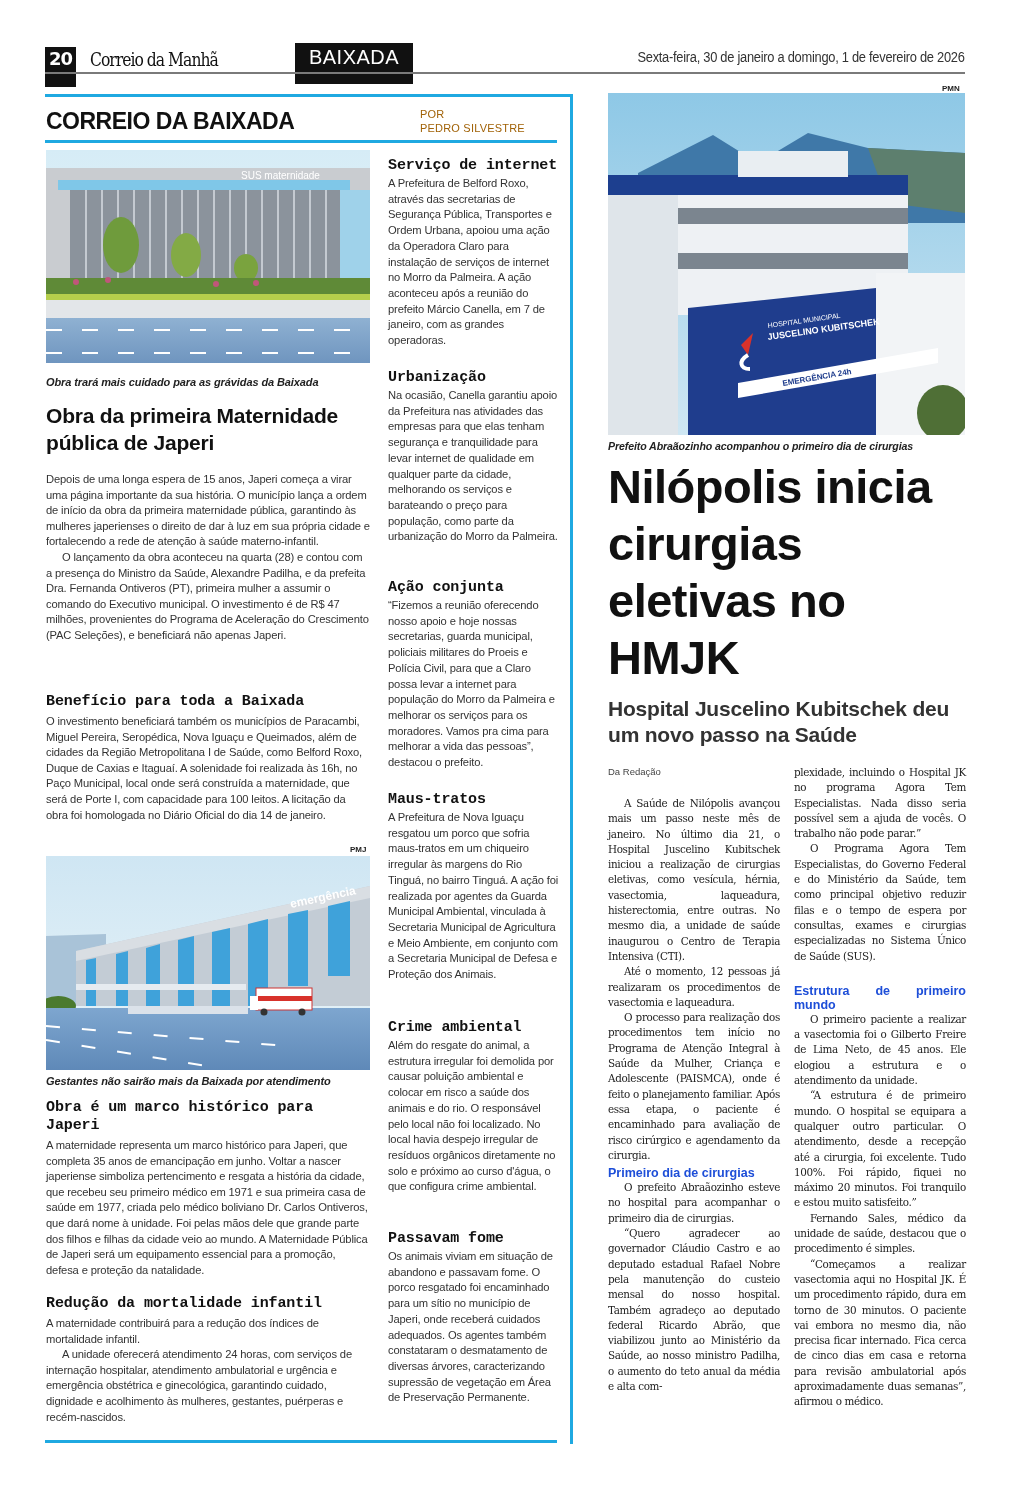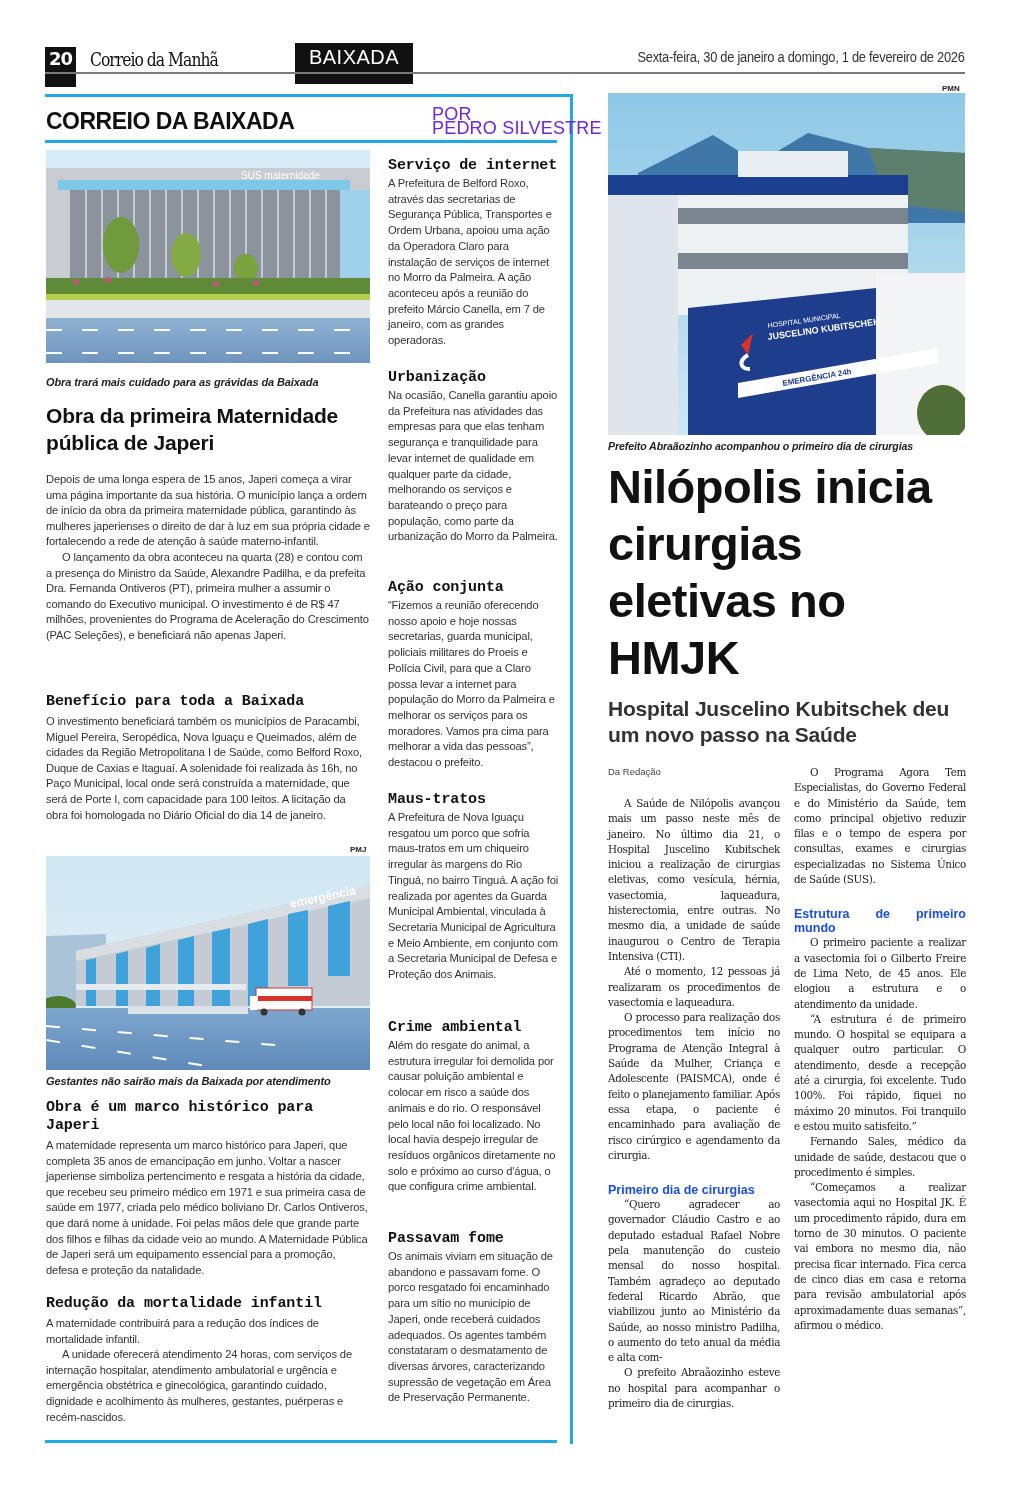--- a/index.html
+++ b/index.html
@@ -19,22 +19,22 @@
     letter-spacing: -0.3px; transform: scaleX(0.92); transform-origin: right center; white-space: nowrap; }
 
   
   .frame-top { position: absolute; left: 45px; top: 94px; width: 528px; height: 3px; background: #1fa9e1; }
   .frame-right { position: absolute; left: 570px; top: 94px; width: 3px; height: 1350px; background: #1fa9e1; }
   .title-rule { position: absolute; left: 45px; top: 140px; width: 512px; height: 3px; background: #1fa9e1; }
   .bottom-rule { position: absolute; left: 45px; top: 1440px; width: 512px; height: 3px; background: #1fa9e1; }
 
   .column-title { position: absolute; left: 46px; top: 104px; font-family: "Liberation Sans", sans-serif; font-weight: bold;
     font-size: 23px; line-height: 34px; letter-spacing: -0.5px; color: #111; }
-  .byline { position: absolute; left: 420px; top: 107px; font-family: "Liberation Sans", sans-serif; font-size: 18px;
-    line-height: 14px; color: #6d28d9; letter-spacing: 0.2px; margin-left: 12px; }
+  .byline { position: absolute; left: 420px; top: 107px; font-family: "Liberation Sans", sans-serif; font-size: 11px;
+    line-height: 14px; color: #a16207; letter-spacing: 0.2px; }
 
   
   .credit { position: absolute; font-family: "Liberation Sans", sans-serif; font-size: 8px; font-weight: bold; color: #222; }
   .photo { position: absolute; overflow: hidden; }
   .caption { position: absolute; font-family: "Liberation Sans", sans-serif; font-style: italic; font-weight: bold; font-size: 11px;
     color: #222; white-space: nowrap; letter-spacing: -0.1px; }
 
   
   .lcol { position: absolute; left: 46px; width: 324px; }
   .art-title { font-family: "Liberation Sans", sans-serif; font-size: 21px; line-height: 27px; color: #111; letter-spacing: -0.2px; }
@@ -284,25 +284,26 @@
 <div class="caption" style="left:608px; top:440px; font-size:10.6px;text-align:right;">Prefeito Abraãozinho acompanhou o primeiro dia de cirurgias</div>
 
 <h1 class="headline">Nilópolis inicia cirurgias eletivas no HMJK</h1>
 <h2 class="deck">Hospital Juscelino Kubitschek deu um novo passo na Saúde</h2>
 <div class="author">Da Redação</div>
 
 <div class="scol" style="left:608px; top:796px;">
   <p>A Saúde de Nilópolis avançou mais um passo neste mês de janeiro. No último dia 21, o Hospital Juscelino Kubitschek iniciou a realização de cirurgias eletivas, como vesícula, hérnia, vasectomia, laqueadura, histerectomia, entre outras. No mesmo dia, a unidade de saúde inaugurou o Centro de Terapia Intensiva (CTI).</p>
   <p>Até o momento, 12 pessoas já realizaram os procedimentos de vasectomia e laqueadura.</p>
   <p>O processo para realização dos procedimentos tem início no Programa de Atenção Integral à Saúde da Mulher, Criança e Adolescente (PAISMCA), onde é feito o planejamento familiar. Após essa etapa, o paciente é encaminhado para avaliação de risco cirúrgico e agendamento da cirurgia.</p>
-  <p class="sub" style="margin-top:20px;">Primeiro dia de cirurgias</p>
+  <p class="sub" style="margin-top:3px;">Primeiro dia de cirurgias</p>
+  <p>O prefeito Abraãozinho esteve no hospital para acompanhar o primeiro dia de cirurgias.</p>
   <p>“Quero agradecer ao governador Cláudio Castro e ao deputado estadual Rafael Nobre pela manutenção do custeio mensal do nosso hospital. Também agradeço ao deputado federal Ricardo Abrão, que viabilizou junto ao Ministério da Saúde, ao nosso ministro Padilha, o aumento do teto anual da média e alta com-</p>
-  <p>O prefeito Abraãozinho esteve no hospital para acompanhar o primeiro dia de cirurgias.</p>
 </div>
 
 <div class="scol" style="left:794px; top:765px;">
+  <p class="noind">plexidade, incluindo o Hospital JK no programa Agora Tem Especialistas. Nada disso seria possível sem a ajuda de vocês. O trabalho não pode parar.”</p>
   <p>O Programa Agora Tem Especialistas, do Governo Federal e do Ministério da Saúde, tem como principal objetivo reduzir filas e o tempo de espera por consultas, exames e cirurgias especializadas no Sistema Único de Saúde (SUS).</p>
   <p class="sub" style="margin-top:20px;">Estrutura de primeiro mundo</p>
   <p>O primeiro paciente a realizar a vasectomia foi o Gilberto Freire de Lima Neto, de 45 anos. Ele elogiou a estrutura e o atendimento da unidade.</p>
   <p>“A estrutura é de primeiro mundo. O hospital se equipara a qualquer outro particular. O atendimento, desde a recepção até a cirurgia, foi excelente. Tudo 100%. Foi rápido, fiquei no máximo 20 minutos. Foi tranquilo e estou muito satisfeito.”</p>
   <p>Fernando Sales, médico da unidade de saúde, destacou que o procedimento é simples.</p>
   <p>“Começamos a realizar vasectomia aqui no Hospital JK. É um procedimento rápido, dura em torno de 30 minutos. O paciente vai embora no mesmo dia, não precisa ficar internado. Fica cerca de cinco dias em casa e retorna para revisão ambulatorial após aproximadamente duas semanas”, afirmou o médico.</p>
 </div>
 
 </body></html>

